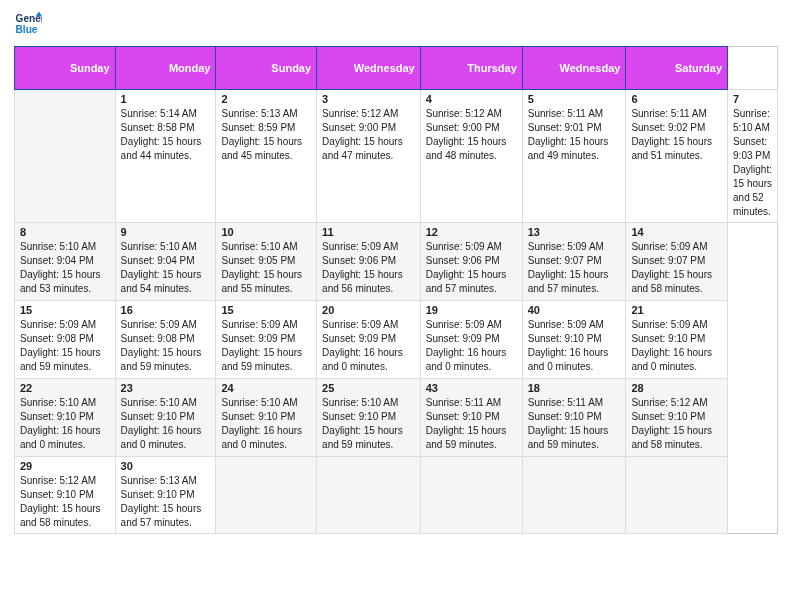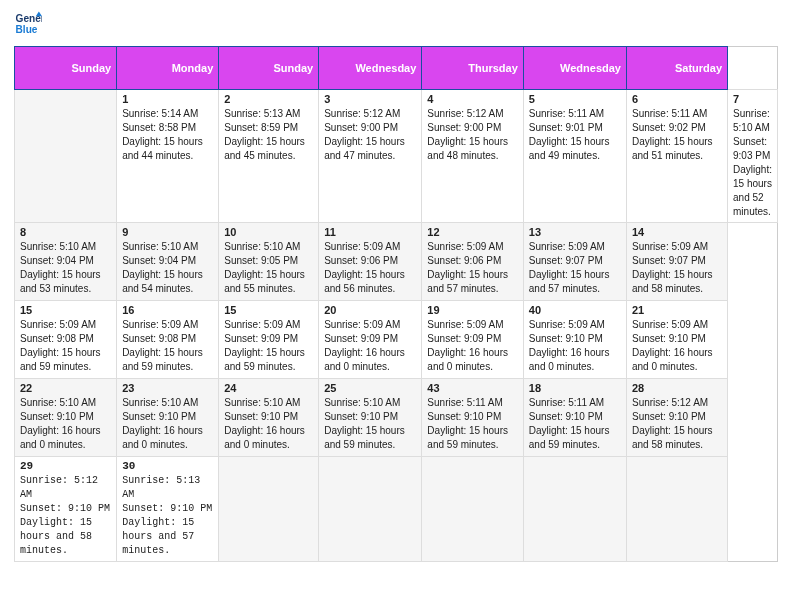--- a/index.html
+++ b/index.html
@@ -79,21 +79,20 @@
       display: block;
       margin-bottom: 2px;
     }
     .day-info {
       font-size: 10px;
       color: #222;
       line-height: 1.4;
     }
     .last-row td {
       height: 68px;
-      font-family: Liberation Mono, monospace;
     }
   </style>
 </head>
 <body>
 
 <div class="page">
   <div class="header">
     <div class="logo">
       <svg class="logo-icon" viewBox="0 0 36 36">
         <text x="2" y="16" font-size="13" font-weight="bold" fill="#1a3a6b">General</text>

